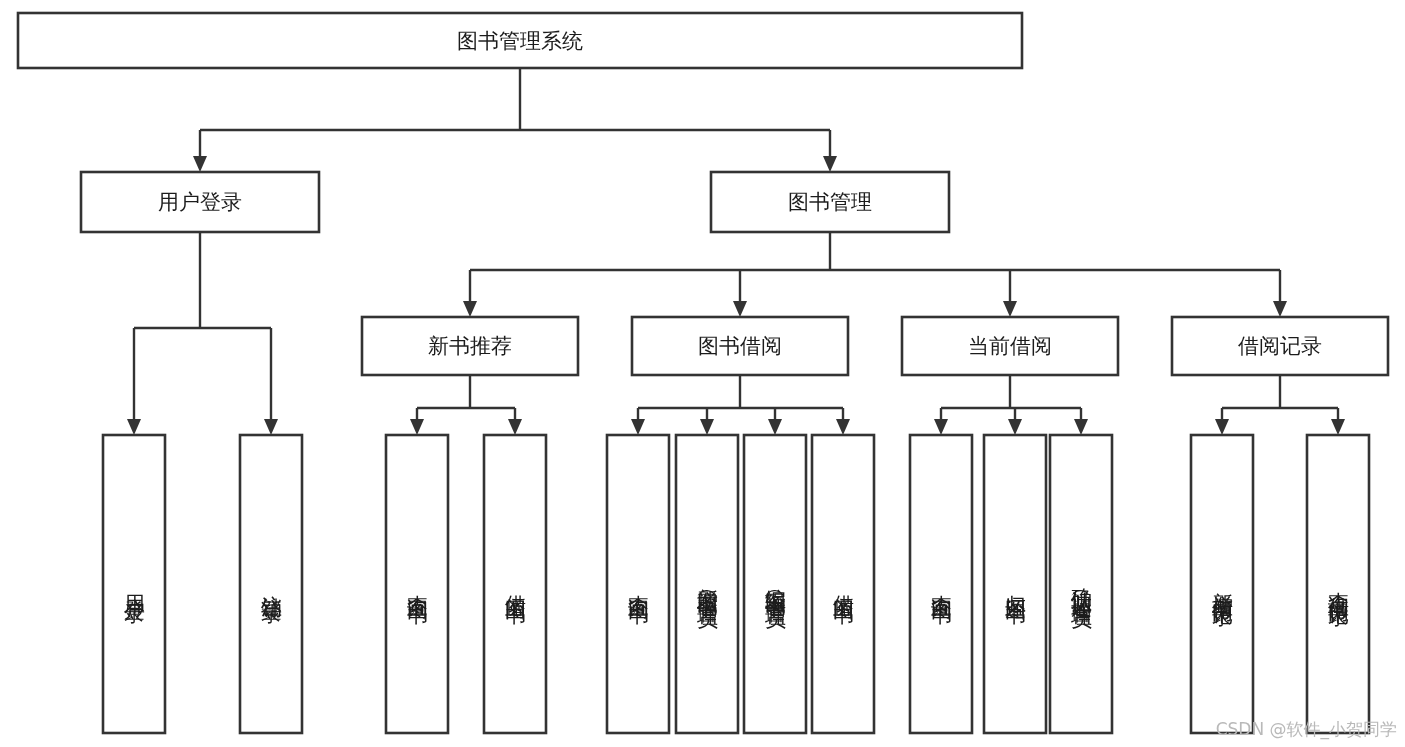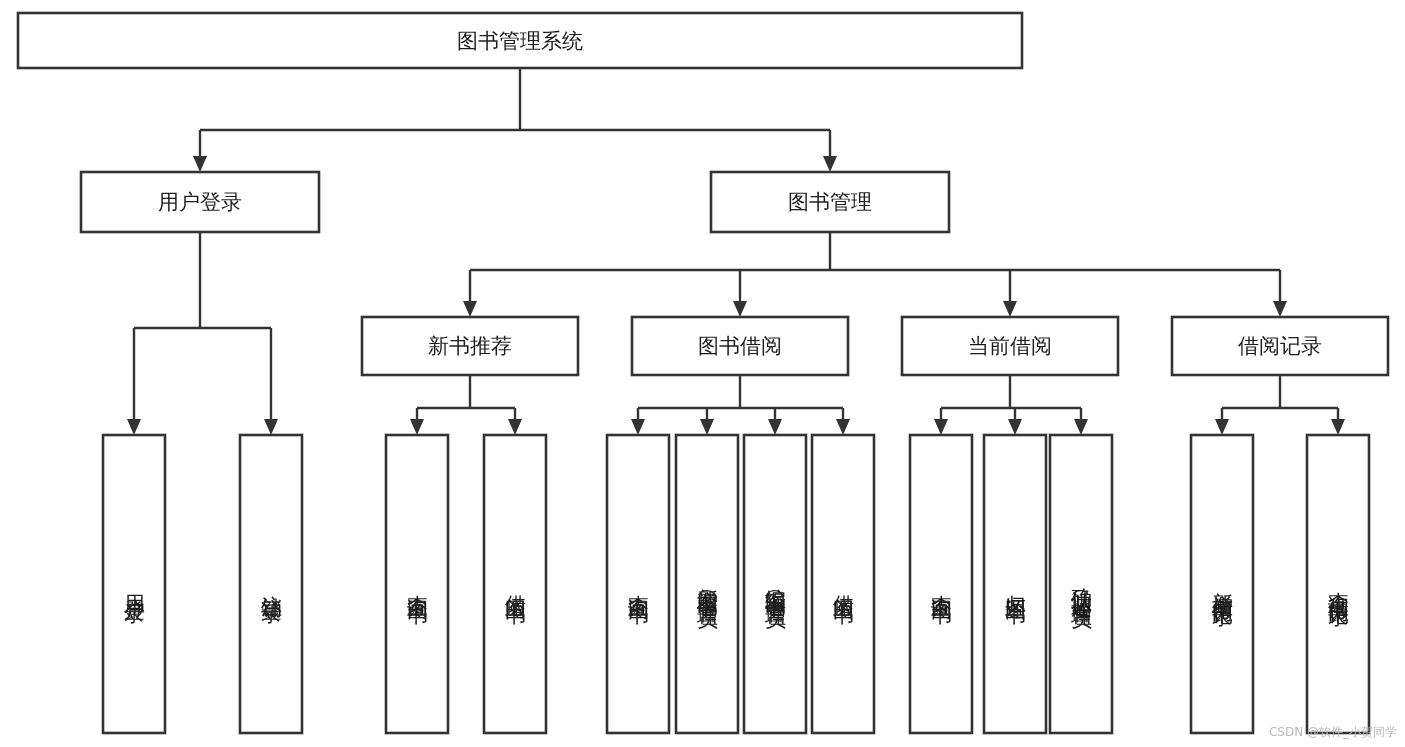--- a/index.html
+++ b/index.html
@@ -61,21 +61,21 @@
     color: #1c1c1c;
     letter-spacing: 3px;
     line-height: 1;
     white-space: nowrap;
   }
   .watermark {
     position: absolute;
     right: 8px;
     bottom: 6px;
     font-family: "DejaVu Sans", "Liberation Sans", sans-serif;
-    font-size: 12px;
+    font-size: 17px;
     color: #b9b9b9;
     white-space: nowrap;
     user-select: none;
   }
 </style>
 </head>
 <body>
 
 <div id="diagram-root">
   <svg class="flow" viewBox="0 0 1405 747">

